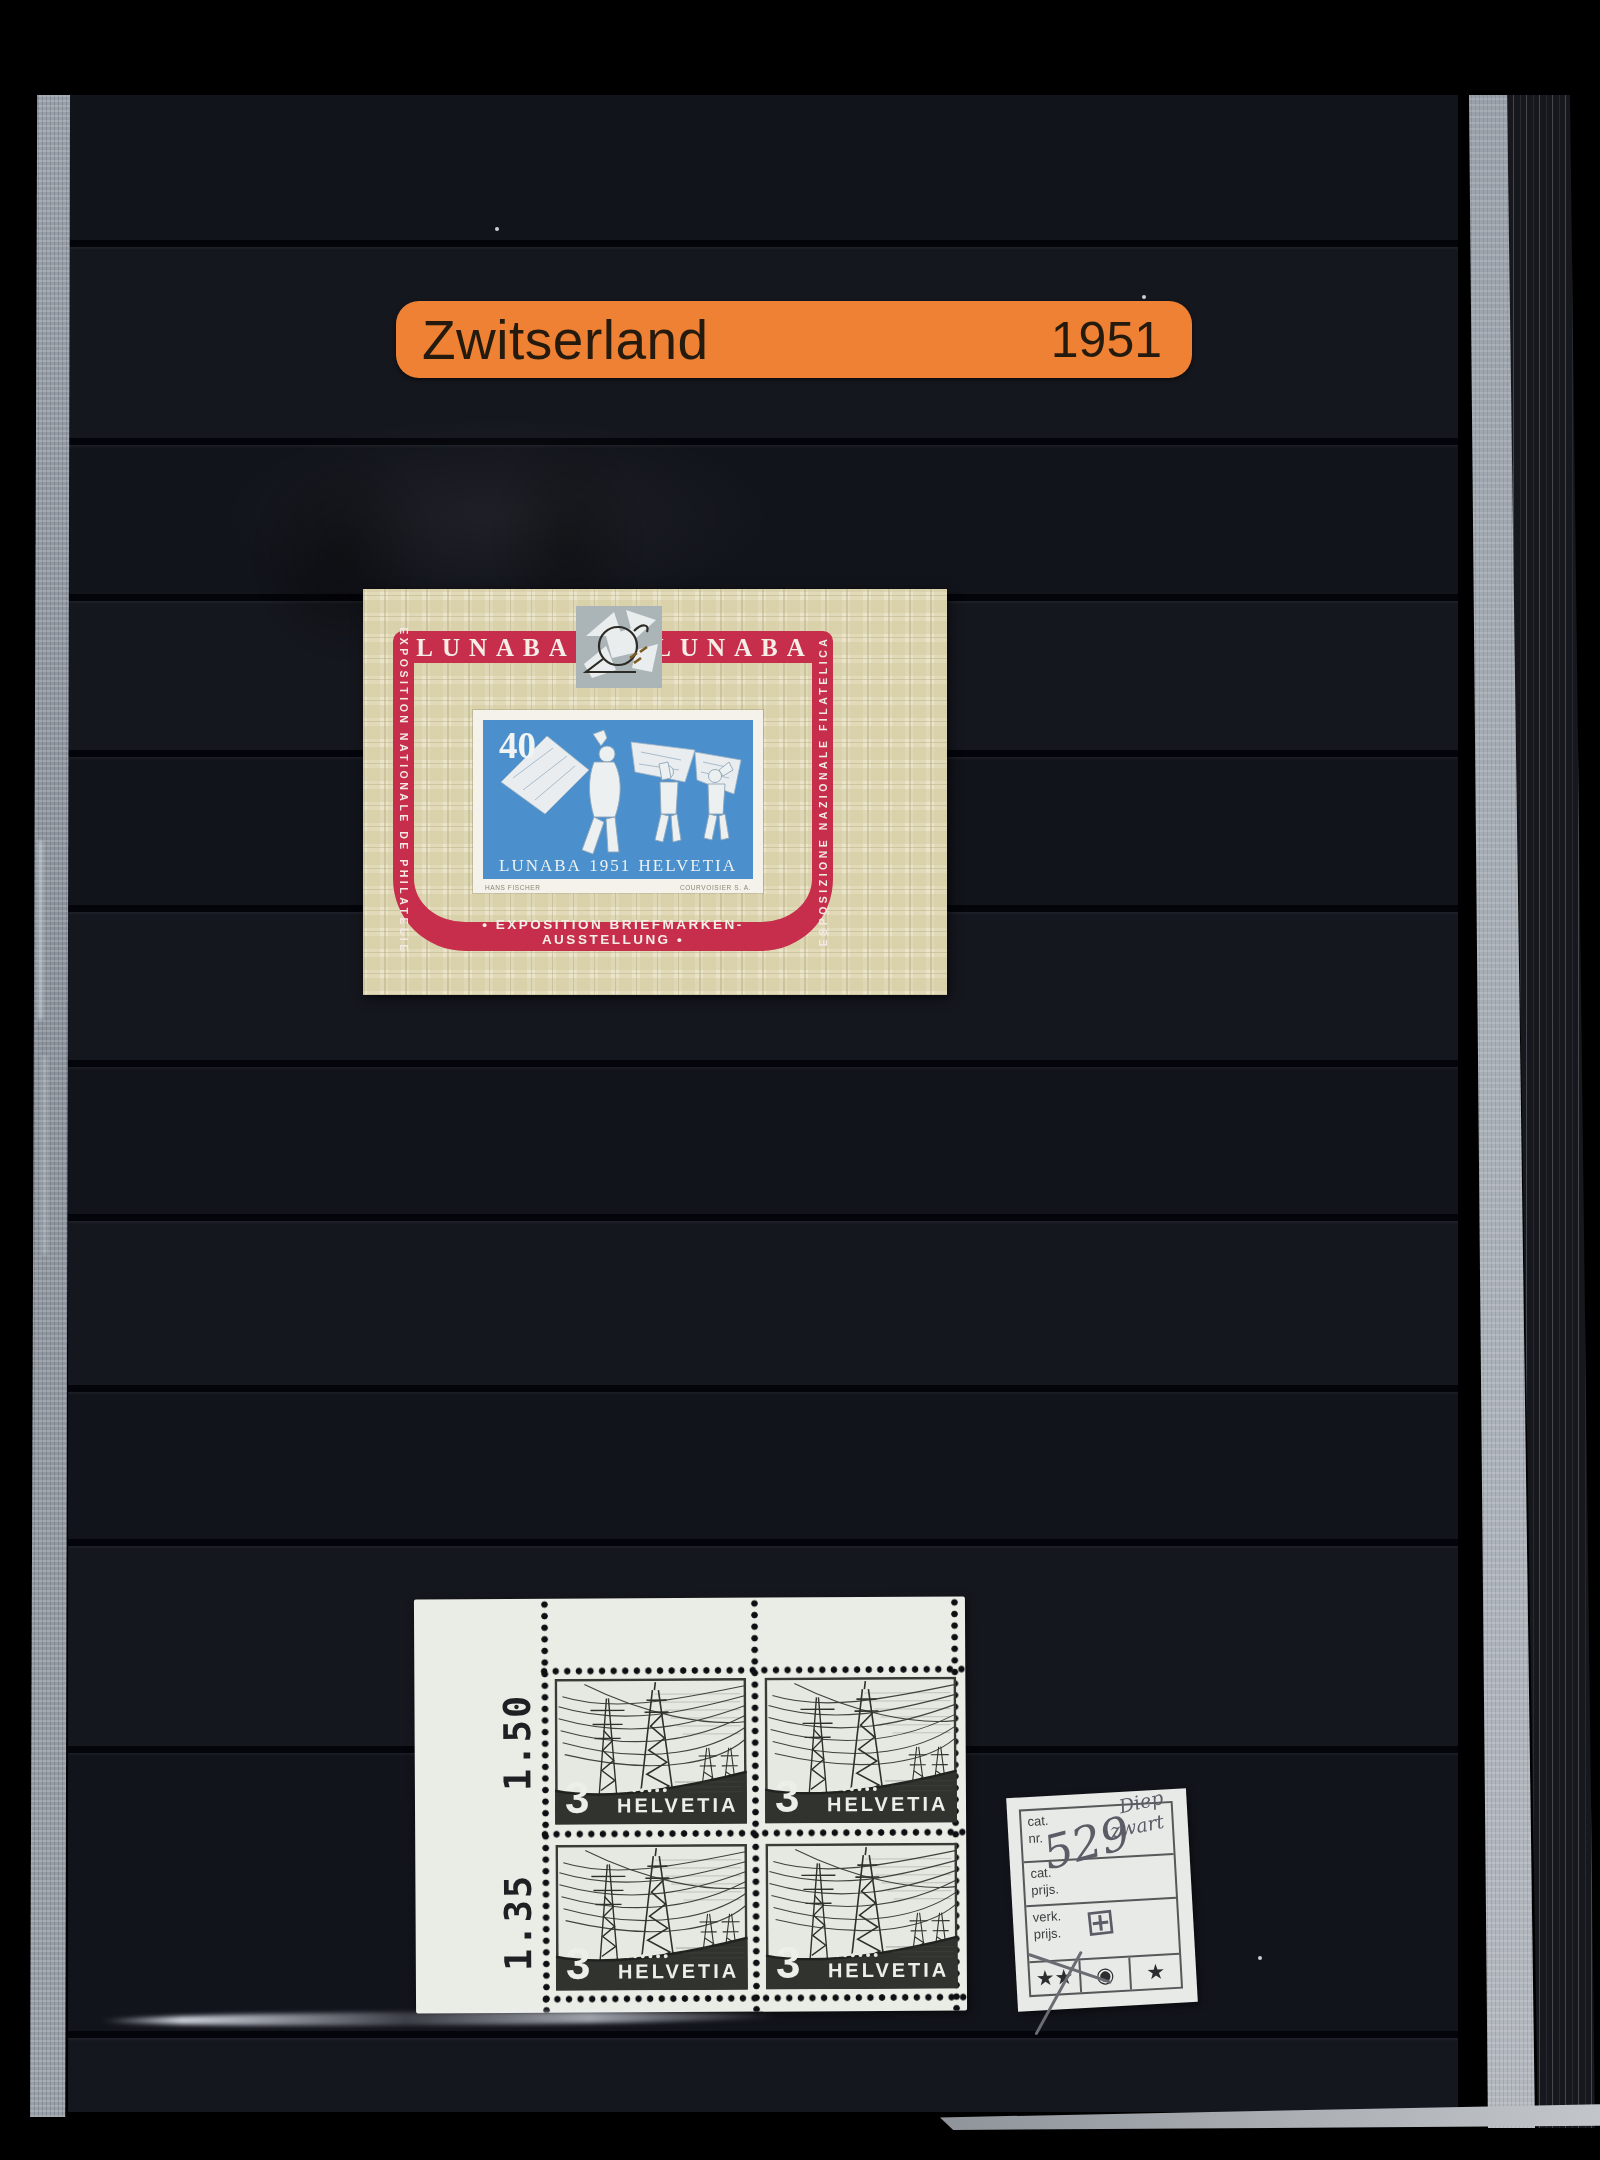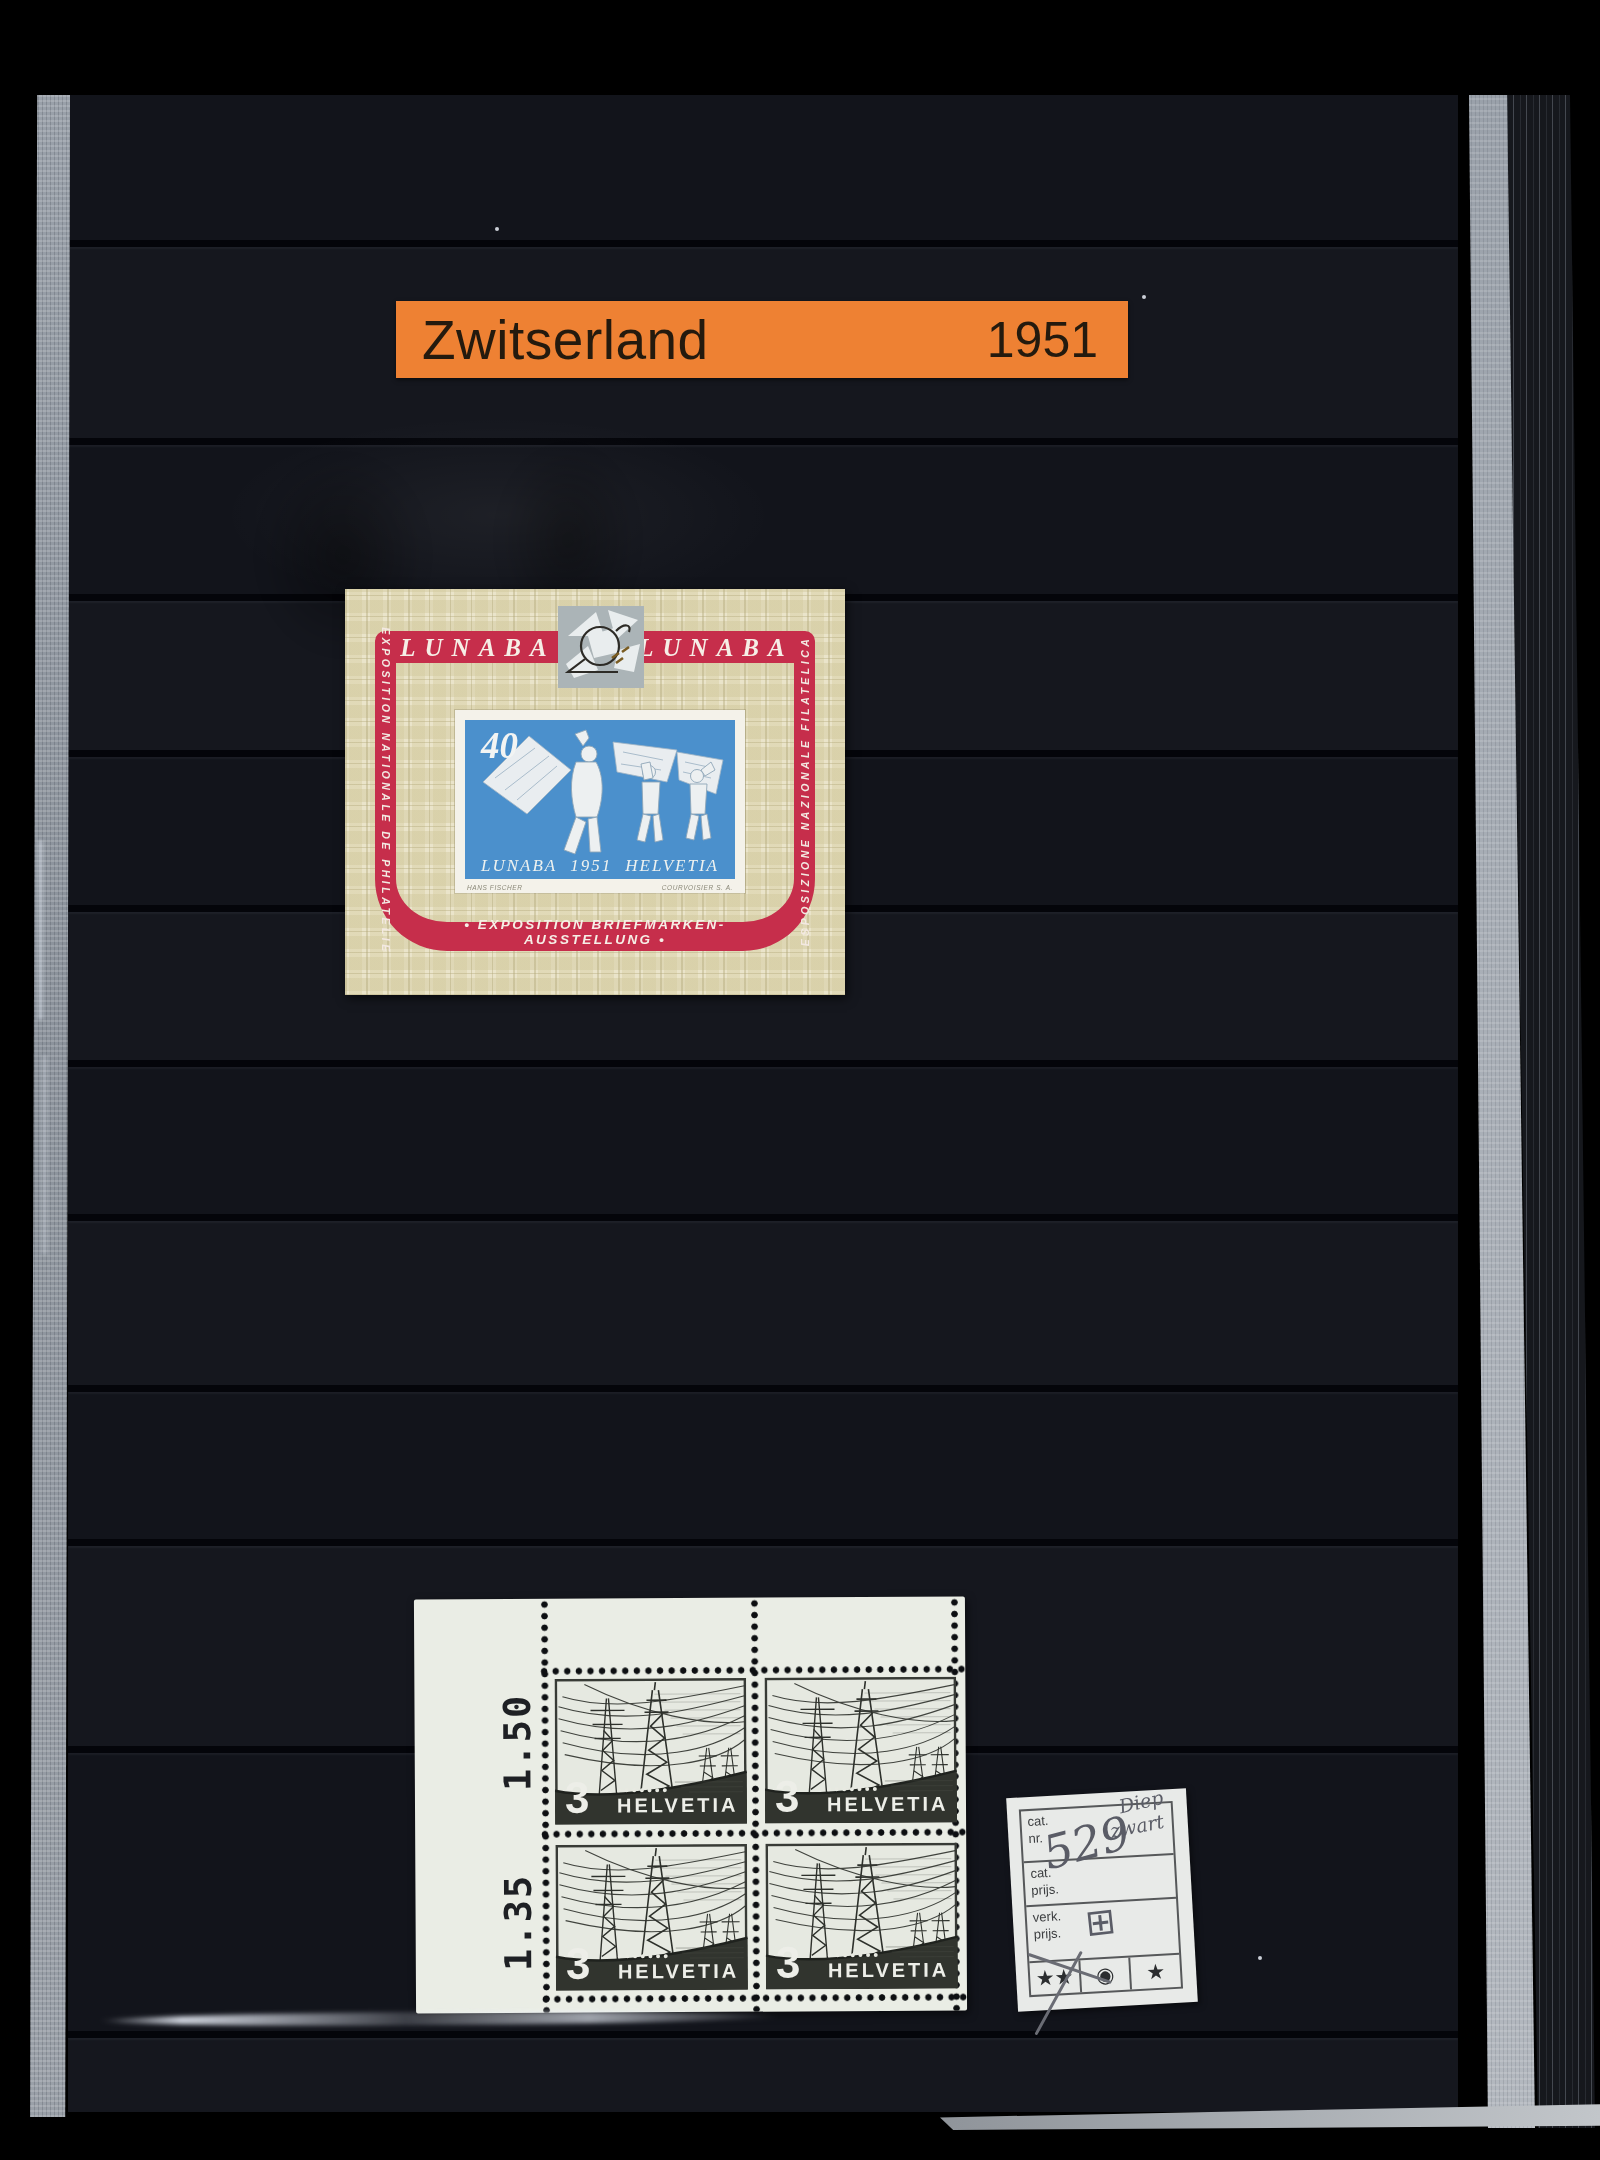--- a/index.html
+++ b/index.html
@@ -40,35 +40,35 @@
   #right-striation{position:absolute;left:1500px;top:95px;width:105px;height:2033px;z-index:0;
     clip-path:polygon(6px 0,70px 0,95px 100%,38px 100%);
     background:#16181d;}
   #right-striation:before{content:"";position:absolute;inset:0;
     background:repeating-linear-gradient(90deg,rgba(205,215,230,.25) 0 1px,transparent 1px 7px,rgba(150,160,175,.14) 7px 8px,transparent 8px 13px);}
   #bottom-wedge{position:absolute;left:940px;top:2102px;width:660px;height:28px;z-index:1;
     clip-path:polygon(0 55%,100% 8%,100% 85%,2% 100%);
     background:linear-gradient(90deg,#8f949a,#c2c6ca);}
 
   
-  #country-label{position:absolute;left:396px;top:301px;width:732px;height:77px;
+  #country-label{position:absolute;left:396px;top:301px;width:796px;height:77px;
     background:#ee8133;z-index:5;display:flex;align-items:center;justify-content:space-between;
-    box-shadow:0 2px 4px rgba(0,0,0,.5);}
+    box-shadow:0 2px 4px rgba(0,0,0,.5);border-radius:23px;}
   #country-label .country{margin-left:26px;font-size:55px;color:#241a0e;letter-spacing:.5px;}
   #country-label .year{margin-right:30px;font-size:50px;color:#241a0e;}
 
   
-  #sheet{position:absolute;left:345px;top:589px;width:500px;height:406px;z-index:5;
+  #sheet{position:absolute;left:363px;top:589px;width:584px;height:406px;z-index:5;
     background-color:#eae4ca;
     background-image:
       repeating-linear-gradient(0deg,rgba(176,166,118,.4) 0 1.5px,transparent 1.5px 21px),
       repeating-linear-gradient(90deg,rgba(176,166,118,.4) 0 1.5px,transparent 1.5px 21px),
       repeating-linear-gradient(0deg,transparent 0 4px,rgba(208,199,155,.45) 4px 17px,transparent 17px 21px),
       repeating-linear-gradient(90deg,transparent 0 4px,rgba(214,205,161,.45) 4px 17px,transparent 17px 21px);
-    box-shadow:2px 3px 10px rgba(0,0,0,.65);font-style:italic;}
+    box-shadow:2px 3px 10px rgba(0,0,0,.65);}
   #ribbon{position:absolute;left:30px;top:42px;width:440px;height:320px;box-sizing:border-box;
     border-style:solid;border-color:#c62e4b;border-width:32px 21px 29px 21px;
     border-radius:10px 10px 72px 72px;}
   .ribbon-title{position:absolute;top:45px;width:170px;text-align:center;z-index:3;
     font-family:"Liberation Serif",serif;font-weight:bold;font-size:25px;letter-spacing:9px;
     color:#f6eee6;}
   #title-left{left:48px;}
   #title-right{left:286px;}
   .side-band{position:absolute;width:21px;z-index:3;}
   #side-left{left:30px;top:80px;height:244px;}

